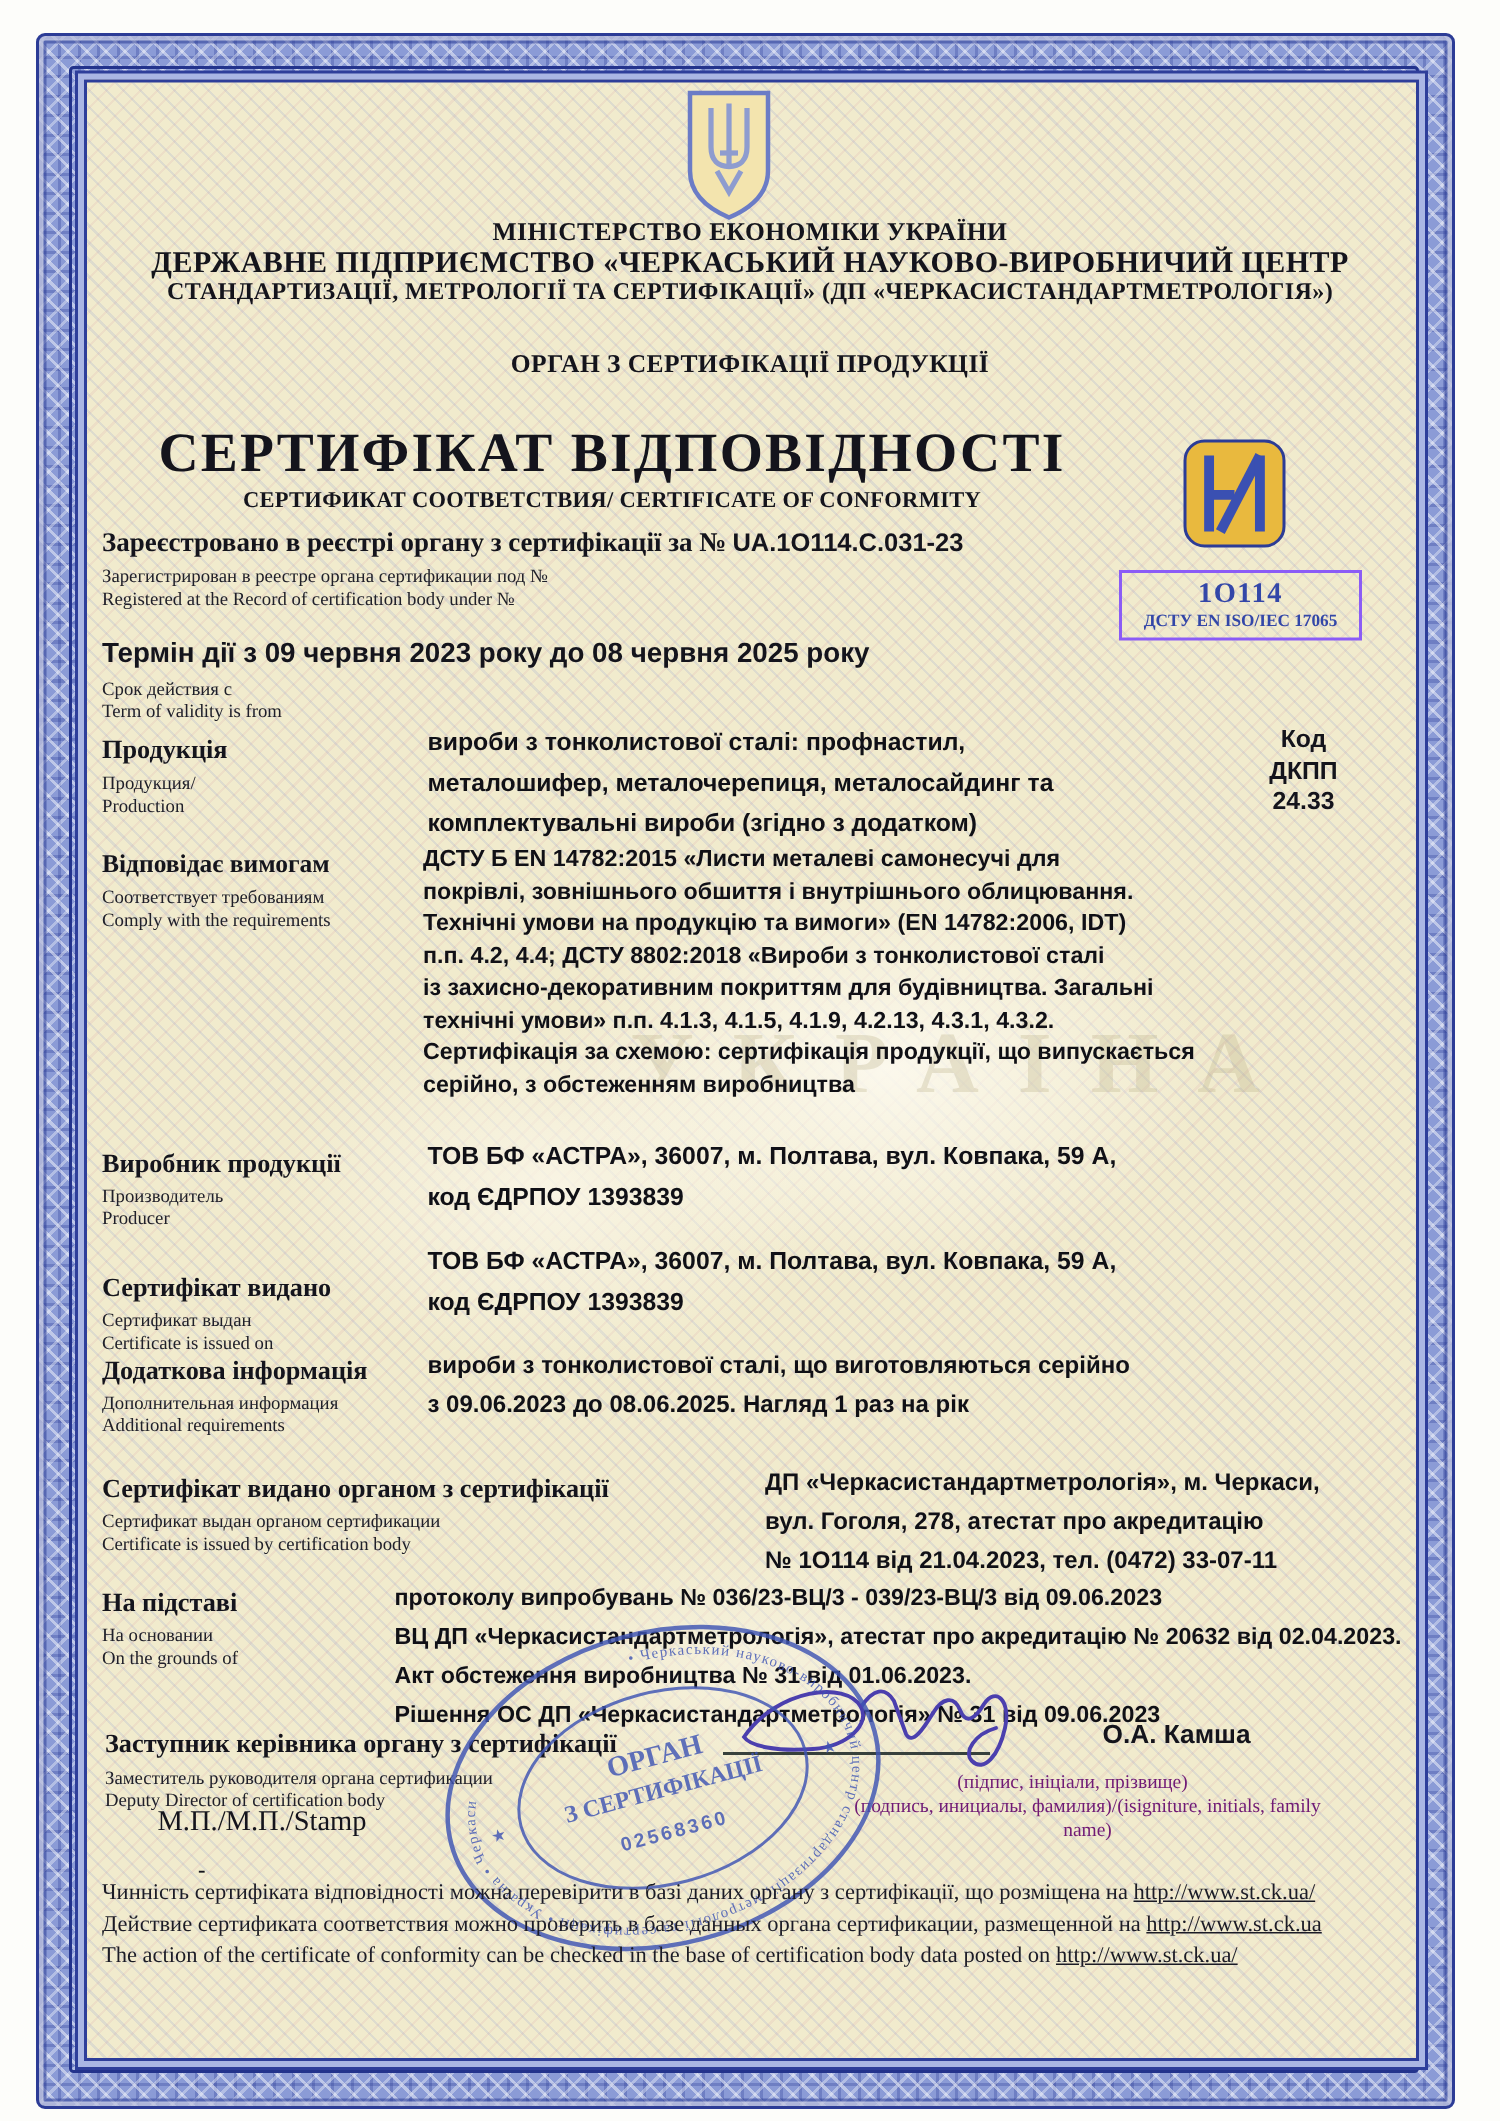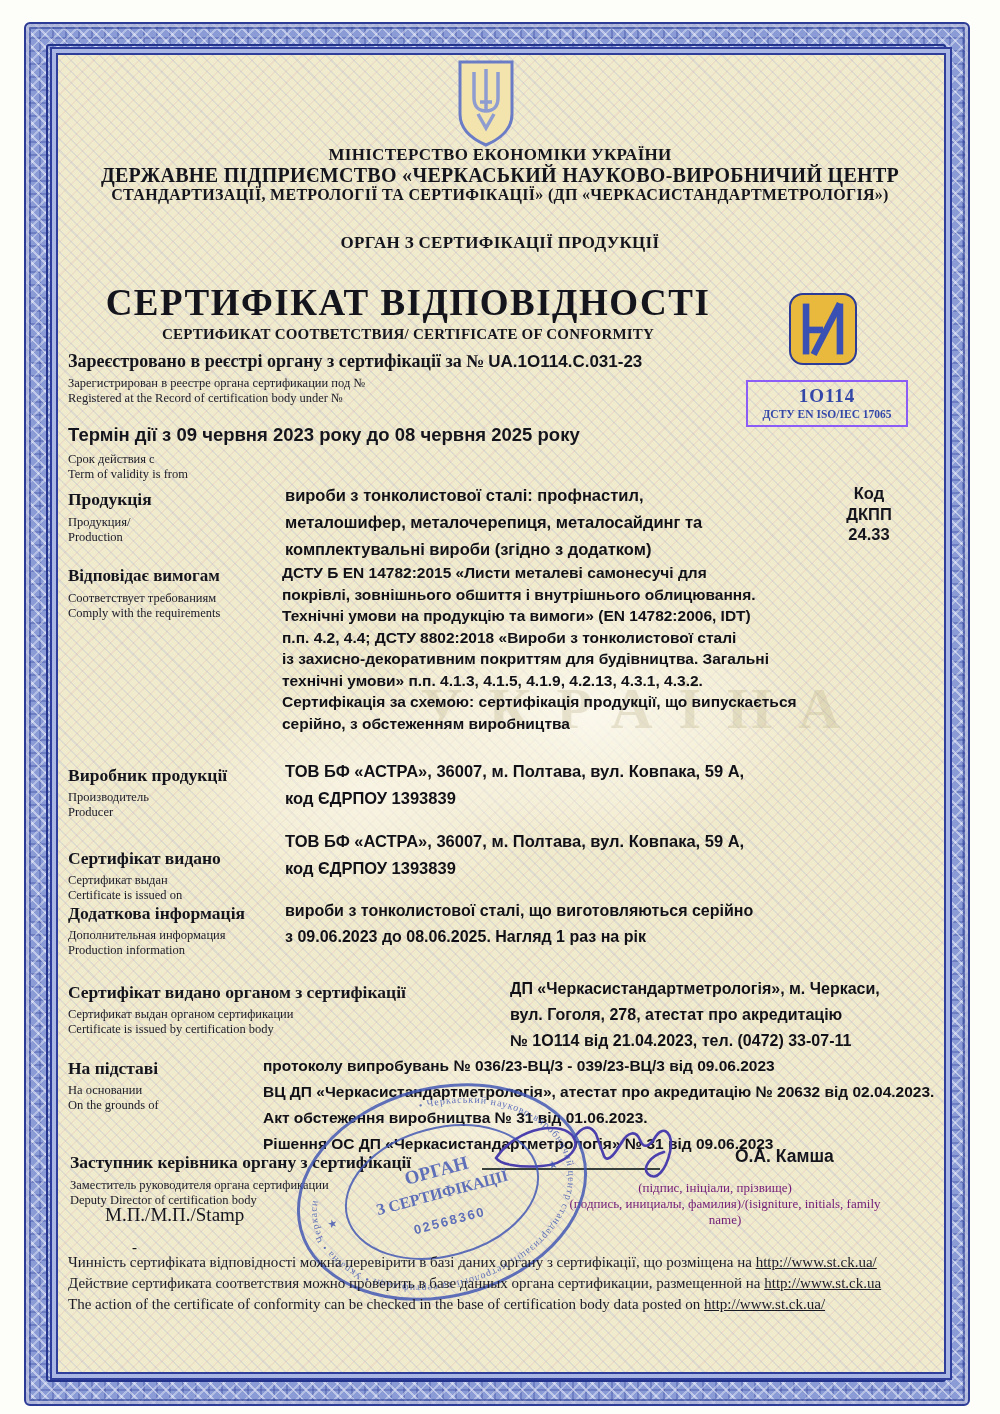--- a/index.html
+++ b/index.html
@@ -165,21 +165,21 @@
     <div class="sub">Certificate is issued on</div>
   </div>
   <div class="abs val" style="left:285px;top:828px;width:560px;">
     <div>ТОВ БФ «АСТРА», 36007, м. Полтава, вул. Ковпака, 59 А,</div>
     <div>код ЄДРПОУ 1393839</div>
   </div>
 
   <div class="abs" style="left:68px;top:903px;width:220px;">
     <div class="lab-big">Додаткова інформація</div>
     <div class="sub" style="margin-top:5px;">Дополнительная информация</div>
-    <div class="sub">Production information</div>
+    <div class="sub">Additional requirements</div>
   </div>
   <div class="abs val-md" style="left:285px;top:898px;width:580px;">
     <div>вироби з тонколистової сталі, що виготовляються серійно</div>
     <div>з 09.06.2023 до 08.06.2025. Нагляд 1 раз на рік</div>
   </div>
 
   <div class="abs" style="left:68px;top:982px;width:420px;">
     <div class="lab-big">Сертифікат видано органом з сертифікації</div>
     <div class="sub" style="margin-top:5px;">Сертификат выдан органом сертификации</div>
     <div class="sub">Certificate is issued by certification body</div>

